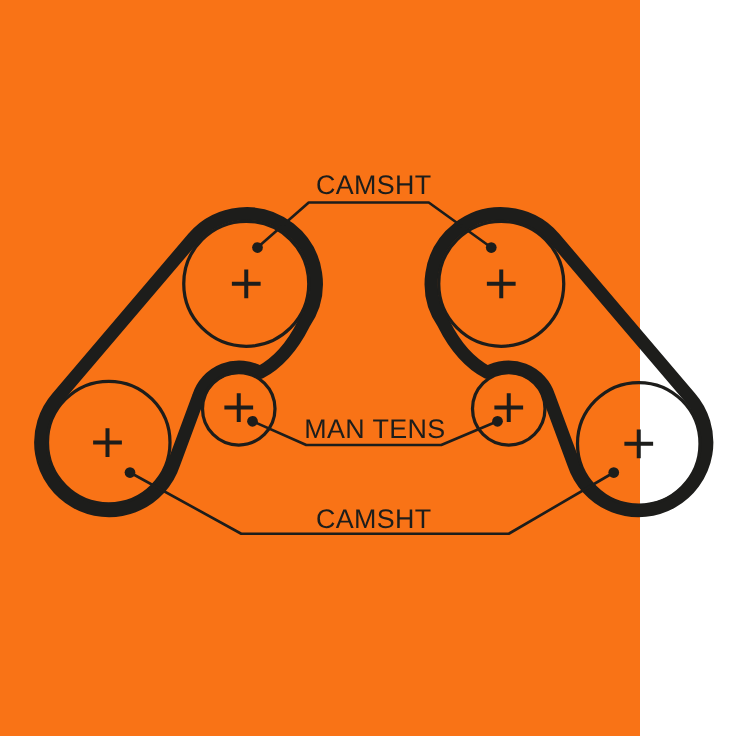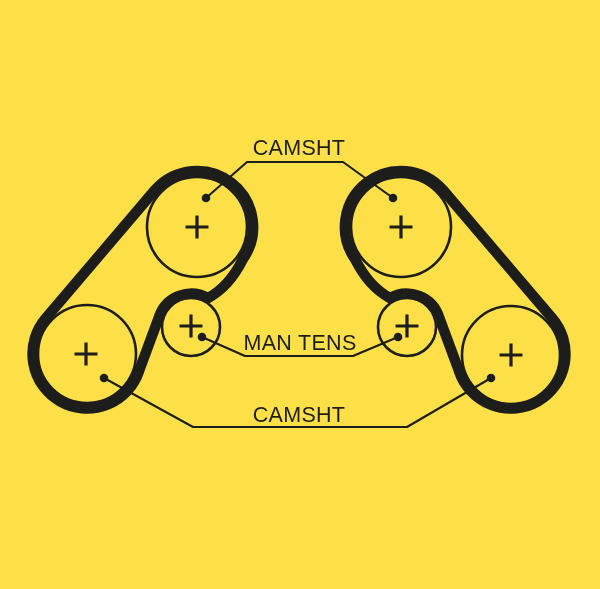--- a/index.html
+++ b/index.html
@@ -5,23 +5,23 @@
   html, body {
     margin: 0;
     padding: 0;
     background: #ffffff;
     width: 600px;
     height: 589px;
     overflow: hidden;
   }
   .stage {
     position: relative;
-    width: 600px;
+    width: 512px;
     height: 589px;
-    background: #fde047;
+    background: #f97316;
   }
   svg {
     display: block;
   }
   .diagram-label {
     font-family: "Liberation Sans", "DejaVu Sans", sans-serif;
     font-size: 21.5px;
     letter-spacing: 0.3px;
   }
 </style>

